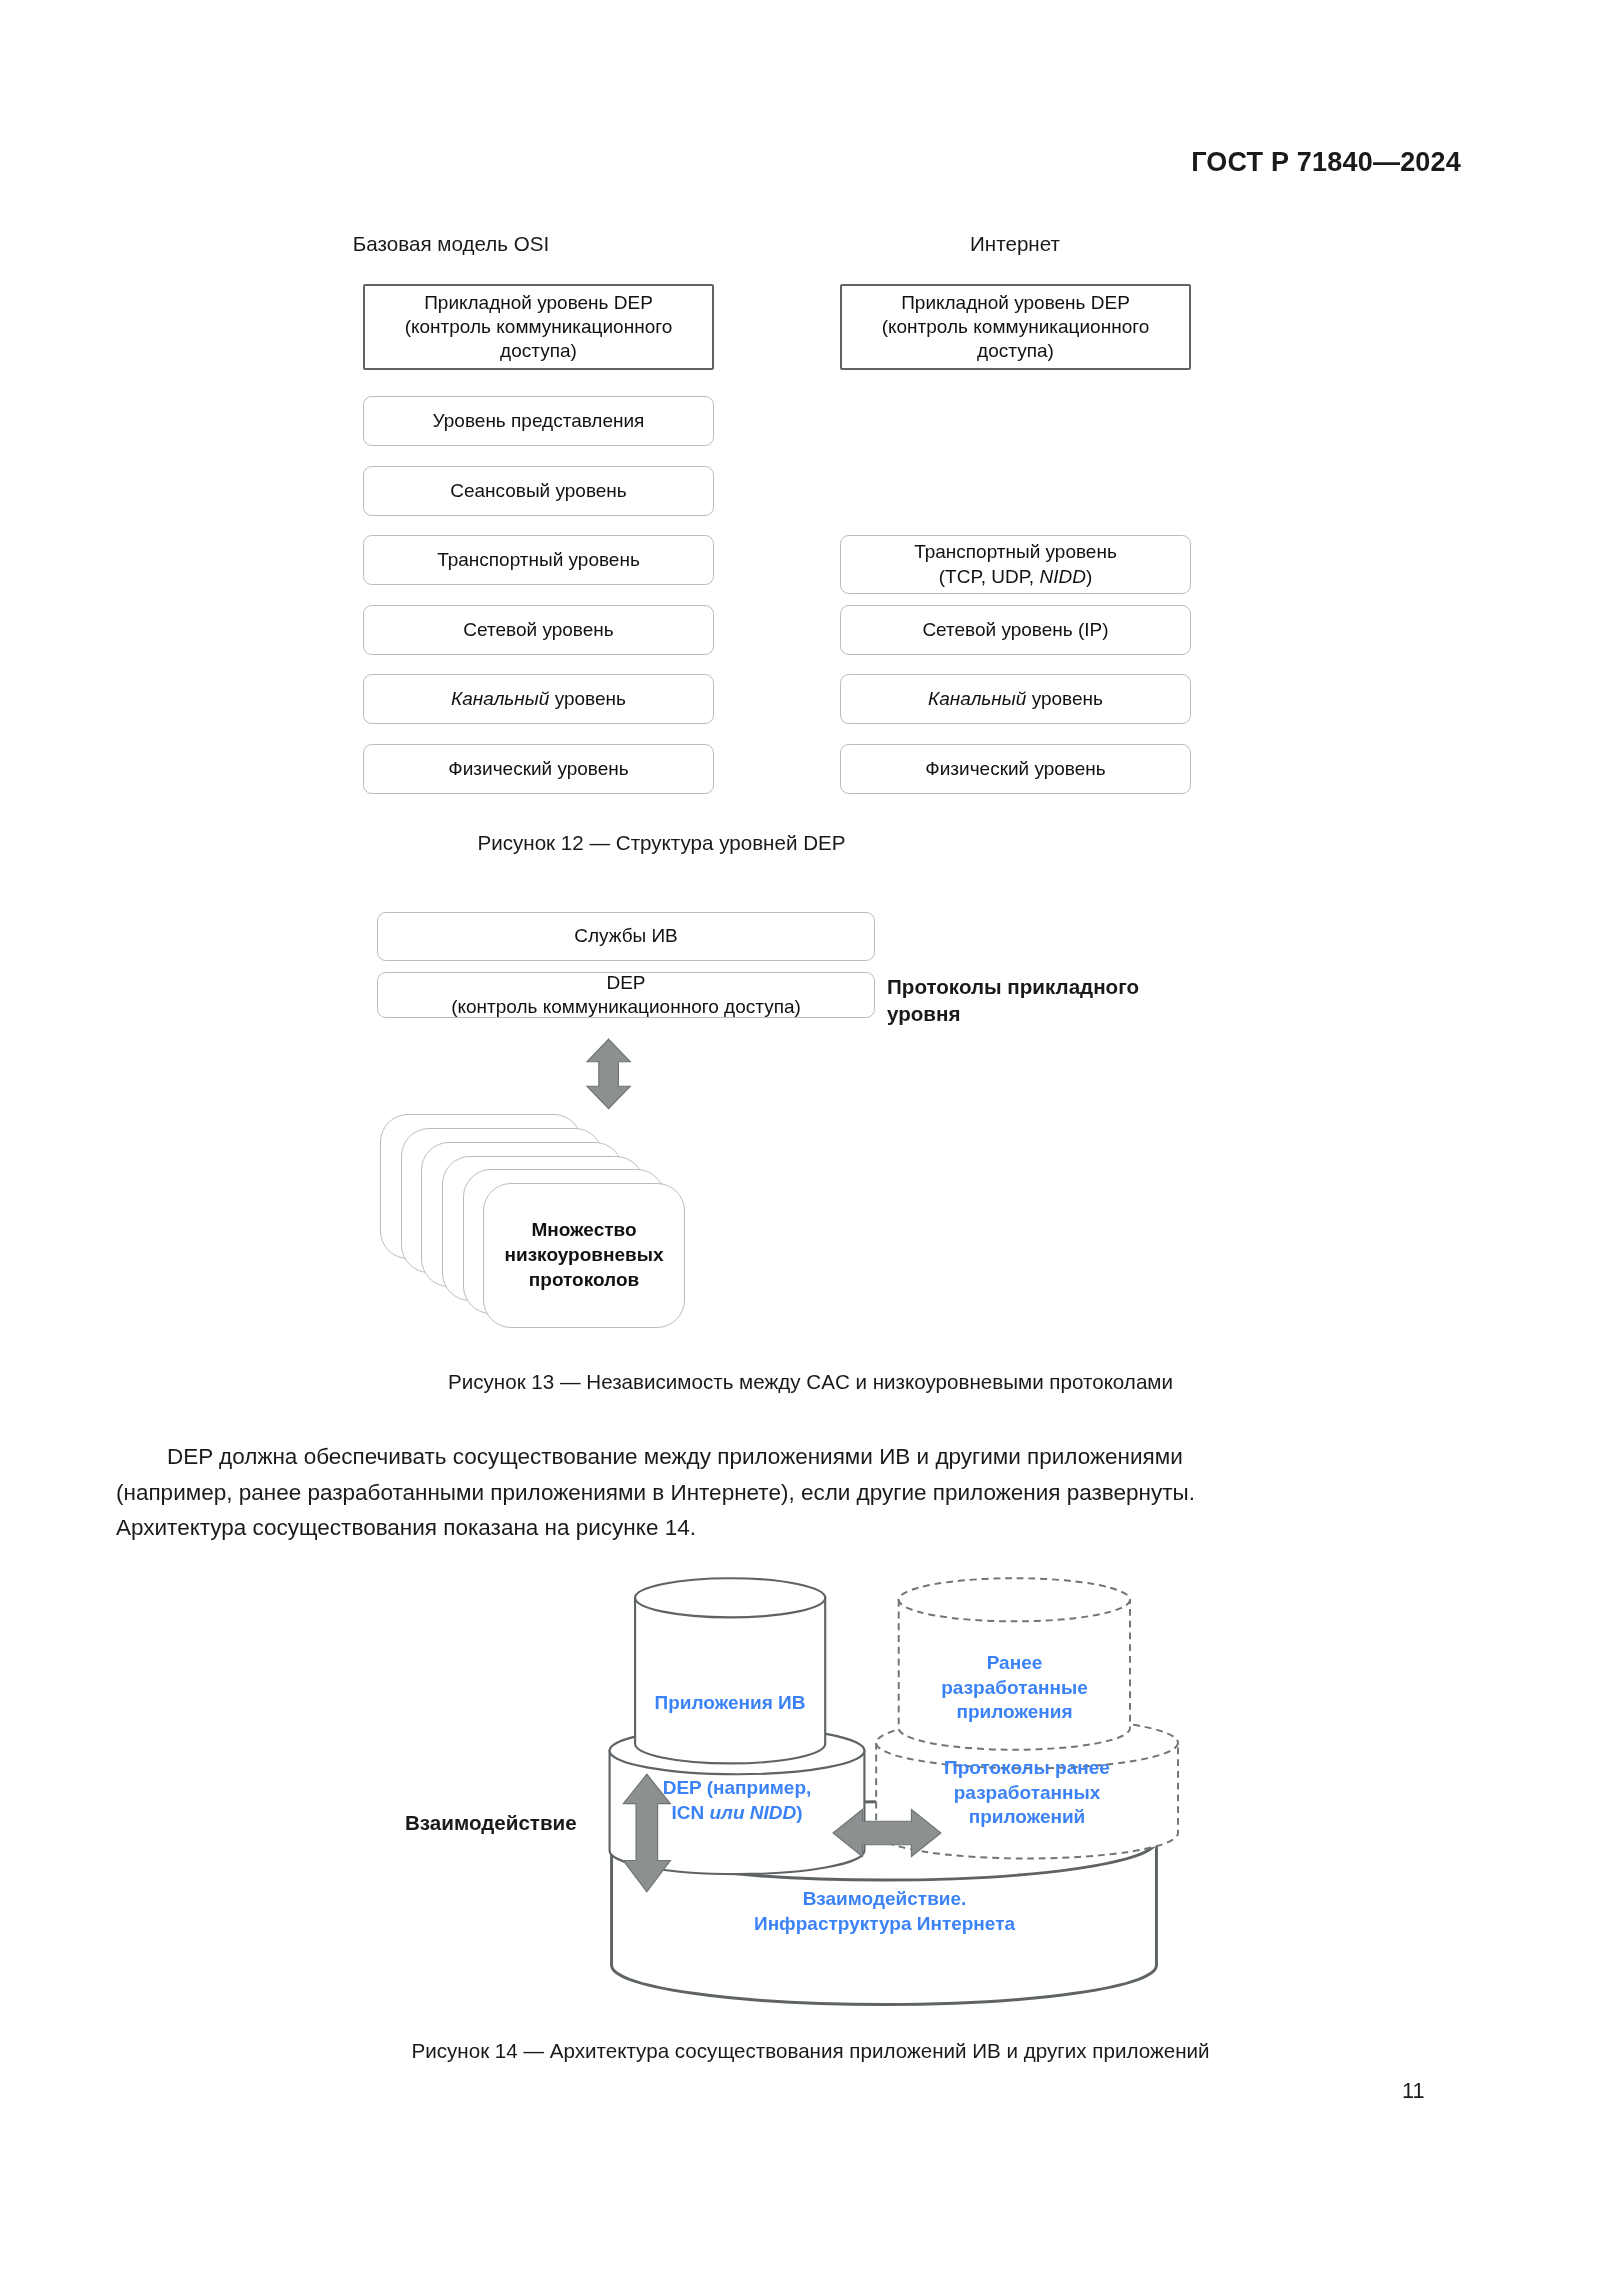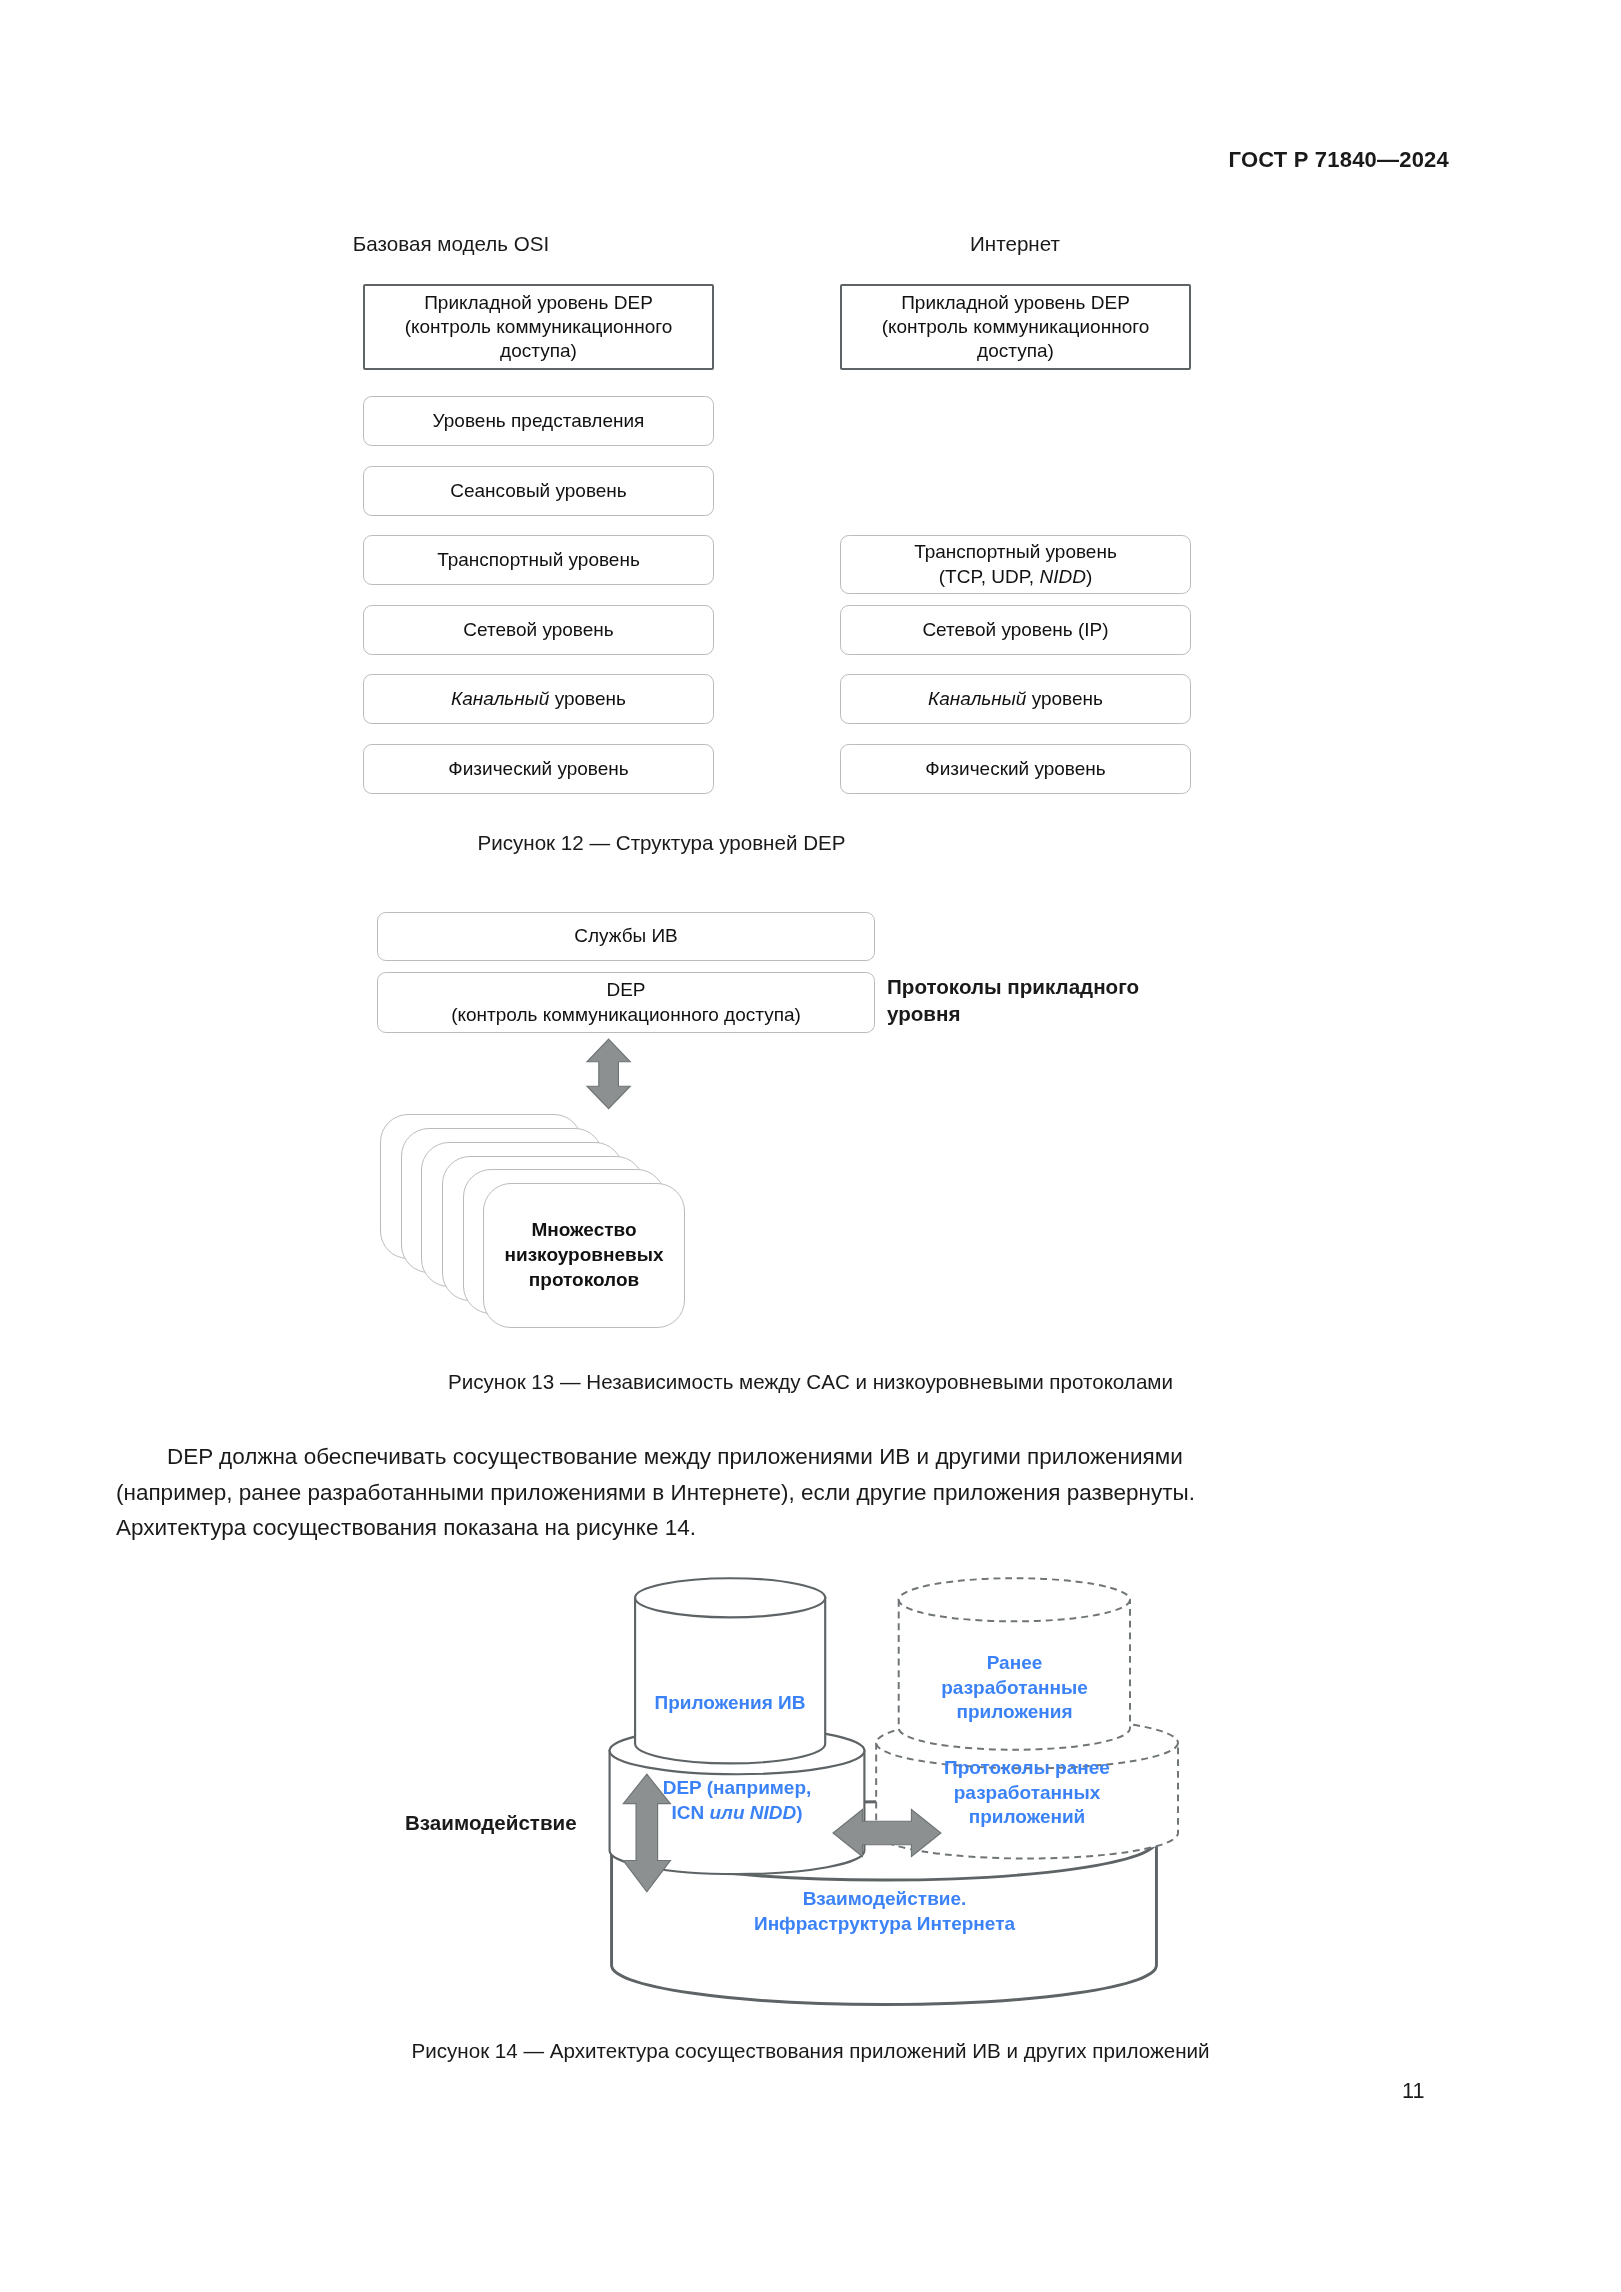--- a/index.html
+++ b/index.html
@@ -8,22 +8,22 @@
     background:#ffffff;
     font-family:"Liberation Sans", sans-serif;
     color:#1a1a1a;
     position:relative;
     overflow:hidden;
   }
   .page { position:relative; width:1621px; height:2293px; }
 
   
   .header {
-    position:absolute; top:147px; right:172px;
-    font-size:22px; font-weight:bold; letter-spacing:0.2px;
+    position:absolute; top:147px; right:160px;
+    font-size:27px; font-weight:bold; letter-spacing:0.2px;
     white-space:nowrap;
   }
 
   
   .lbox {
     position:absolute;
     box-sizing:border-box;
     border:1.5px solid #b9bcbf;
     border-radius:8.8px;
     background:#fff;
@@ -142,21 +142,21 @@
   <div class="lbox" style="left:840px; top:674px; width:351px; height:50px;">
     <span><i>Канальный</i><span> уровень</span></span>
   </div>
 
   <div class="lbox" style="left:840px; top:744px; width:351px; height:50px;">Физический уровень</div>
 
   <div class="caption" style="left:0; top:831px; width:1323px; text-align:center;">Рисунок 12 — Структура уровней DEP</div>
 
   <div class="lbox" style="left:377px; top:912px; width:498px; height:49px;">Службы ИВ</div>
 
-  <div class="lbox" style="left:377px; top:972px; width:498px; height:61px; flex-direction:column;">
+  <div class="lbox" style="left:377px; top:972px; width:498px; height:46px; flex-direction:column;">
     <span>DEP</span>
     <span>(контроль коммуникационного доступа)</span>
   </div>
 
   <div class="sidelabel" style="left:887px; top:974px; width:294px;">
     <div>Протоколы прикладного</div>
     <div>уровня</div>
   </div>
 
   <svg class="overlay" width="1621" height="2293" viewBox="0 0 1654 2339">

